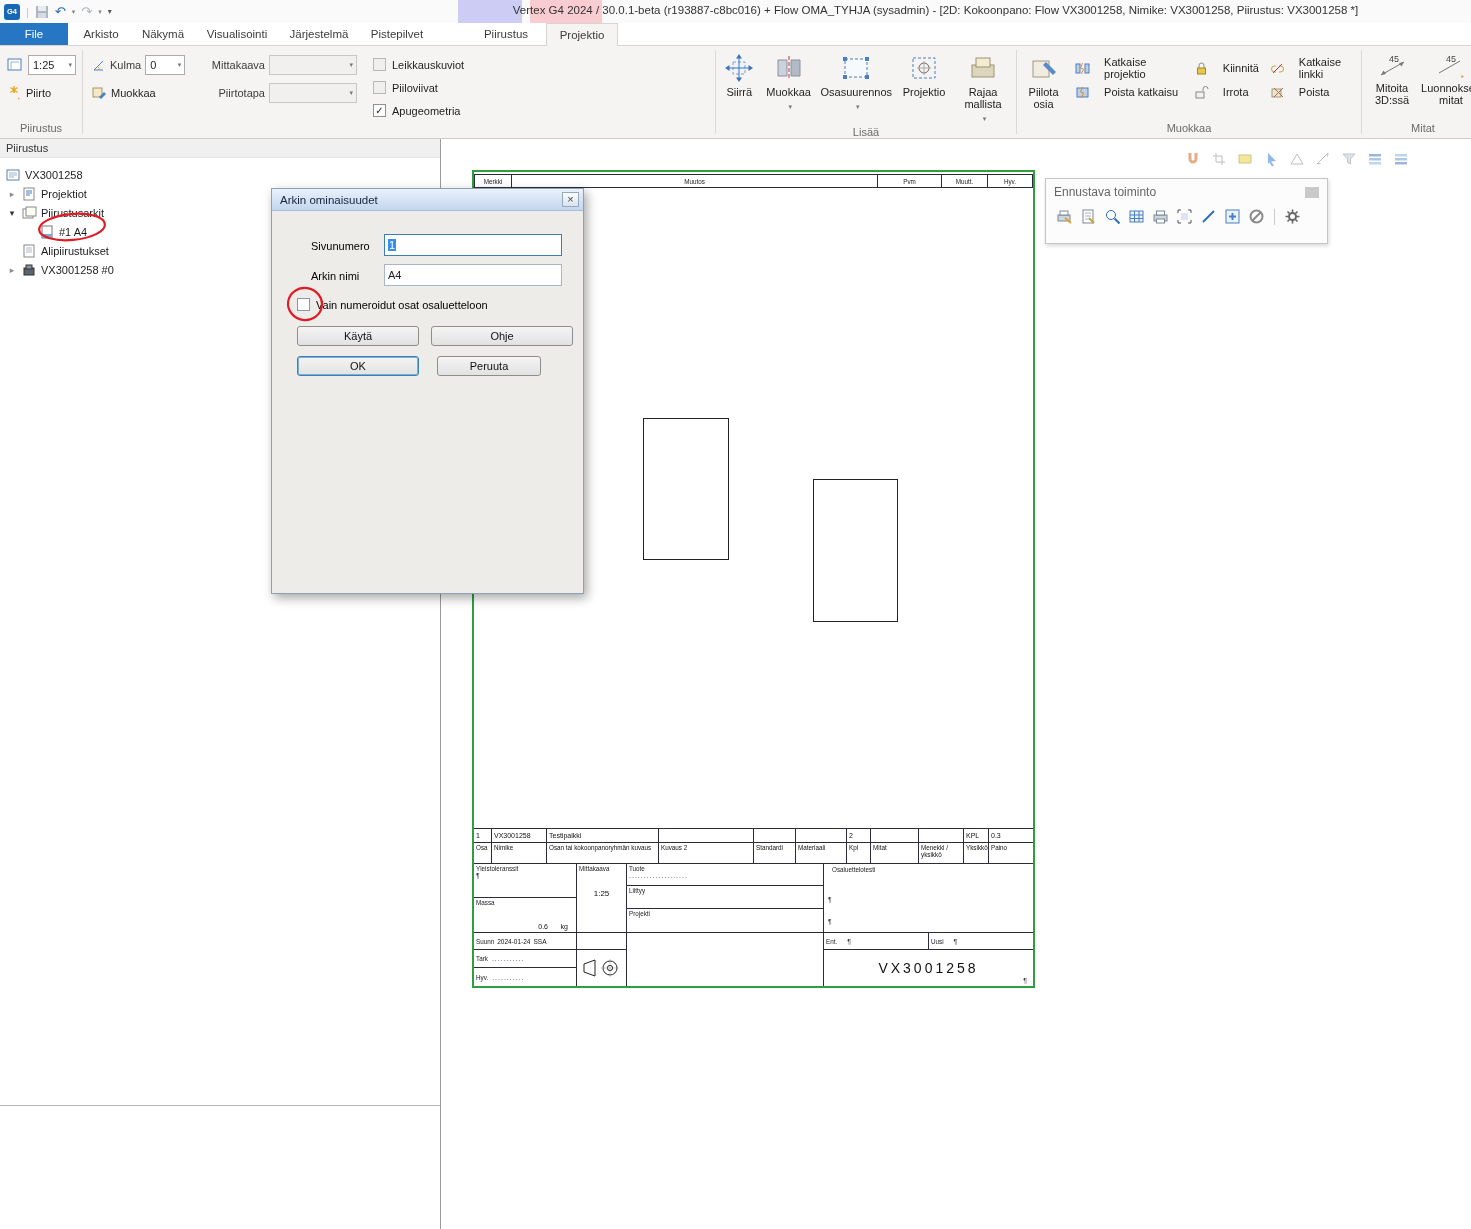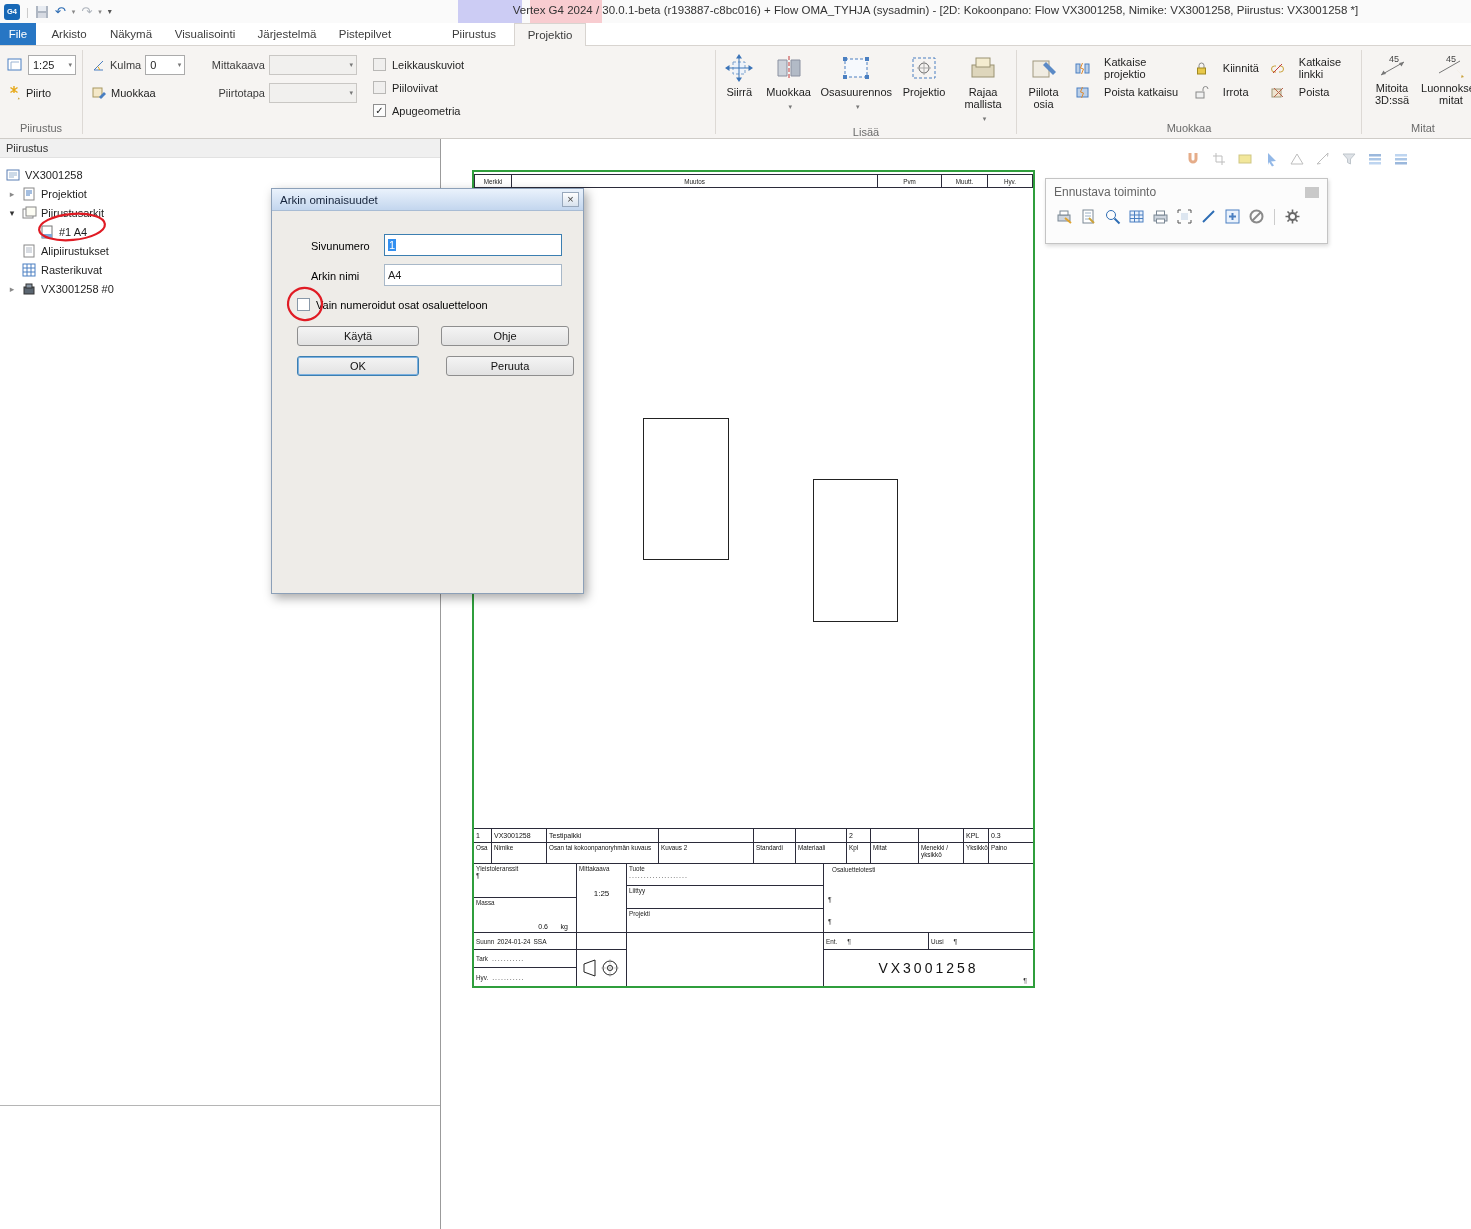--- a/index.html
+++ b/index.html
@@ -131,21 +131,21 @@
     <span class="qtxt" style="color:#2e6db4">↶</span>
     <span class="caret-s">▾</span>
     <span class="qtxt" style="color:#b0b6be">↷</span>
     <span class="caret-s">▾</span>
     <span class="caret-s" style="font-size:8px;color:#555">▾</span>
   </div>
   <div class="title">Vertex G4 2024 / 30.0.1-beta (r193887-c8bc016) + Flow OMA_TYHJA (sysadmin) - [2D: Kokoonpano:  Flow VX3001258, Nimike: VX3001258, Piirustus: VX3001258 *]</div>
 </div>
 
 <div id="tabbar">
-  <div class="tab file" style="width:36px">File</div>
+  <div class="tab file" style="width:68px">File</div>
   <div class="tab" style="width:54px;margin-left:6px">Arkisto</div>
   <div class="tab" style="width:54px;margin-left:8px">Näkymä</div>
   <div class="tab" style="width:78px;margin-left:8px">Visualisointi</div>
   <div class="tab" style="width:70px;margin-left:8px">Järjestelmä</div>
   <div class="tab" style="width:66px;margin-left:10px">Pistepilvet</div>
   <div class="tab" style="width:64px;margin-left:44px">Piirustus</div>
   <div class="tab active" style="width:72px;margin-left:8px">Projektio</div>
 </div>
 
 <div id="ribbon">
@@ -449,29 +449,20 @@
       <span>#1 A4</span>
     </div>
     <div class="trow" style="padding-left:22px">
       <span class="tic">
           <svg width="15" height="14">
             <rect x="2" y="1" width="10" height="12" fill="#fff" stroke="#888"></rect>
             <path d="M4 4h6M4 6h6M4 8h6" stroke="#b0b8c4"></path>
           </svg>
         </span>
       <span>Alipiirustukset</span>
-    </div>
-    <div class="trow" style="padding-left:22px">
-      <span class="tic">
-          <svg width="15" height="14">
-            <rect x="1" y="1" width="12" height="12" fill="#fff" stroke="#4a7fc1"></rect>
-            <path d="M1 5h12M1 9h12M5 1v12M9 1v12" stroke="#4a7fc1"></path>
-          </svg>
-        </span>
-      <span>Rasterikuvat</span>
     </div>
     <div class="trow" style="padding-left:6px">
       <span class="tarrow">▸</span>
       <span class="tic">
           <svg width="15" height="14">
             <rect x="2" y="5" width="10" height="7" fill="#5a6570" stroke="#333"></rect>
             <rect x="4" y="2" width="6" height="4" fill="#8896a4" stroke="#333"></rect>
           </svg>
         </span>
       <span>VX3001258 #0</span>
@@ -740,21 +731,21 @@
   <div class="inp foc" style="left:112px;top:45px">
     <span class="seltx">1</span>
   </div>
   <span class="dlab" style="left:39px;top:81px">Arkin nimi</span>
   <div class="inp" style="left:112px;top:75px">
     <span>A4</span>
   </div>
   <span class="dchk"></span>
   <span class="dlab" style="left:44px;top:110px">Vain numeroidut osat osaluetteloon</span>
   <div class="dbtn" style="left:25px;top:137px;width:122px">Käytä</div>
-  <div class="dbtn" style="left:169px;top:137px;width:128px">Ohje</div>
+  <div class="dbtn" style="left:159px;top:137px;width:142px">Ohje</div>
   <div class="dbtn def" style="left:25px;top:167px;width:122px">OK</div>
-  <div class="dbtn" style="left:174px;top:167px;width:128px">Peruuta</div>
+  <div class="dbtn" style="left:165px;top:167px;width:104px">Peruuta</div>
 </div>
 
 <svg id="anno" width="1471" height="1229">
   <ellipse cx="72" cy="227" rx="33" ry="13" fill="none" stroke="#e01b24" stroke-width="2.2" transform="rotate(-5 72 227)"></ellipse>
   <ellipse cx="305" cy="304" rx="17" ry="16" fill="none" stroke="#e01b24" stroke-width="2.2" transform="rotate(8 305 304)"></ellipse>
 </svg>
 
 </body></html>

